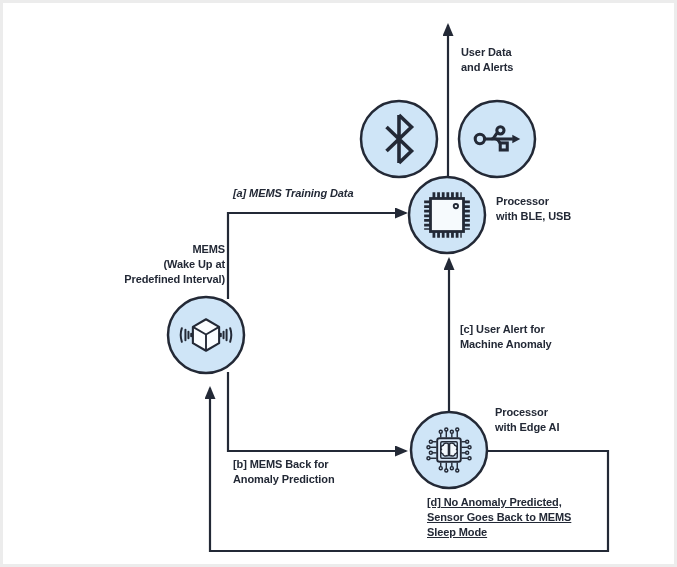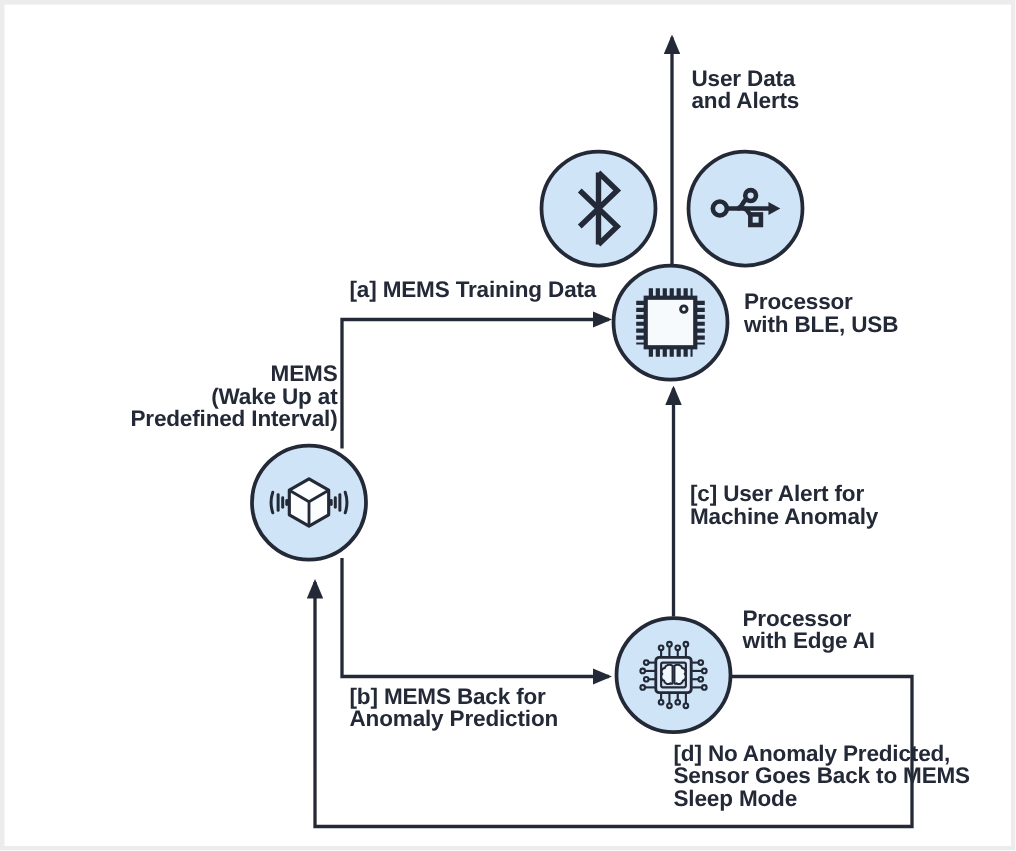--- a/index.html
+++ b/index.html
@@ -18,32 +18,32 @@
   .ic-stroke { stroke:var(--ink); fill:none; }
   .ic-fill   { fill:var(--ink); }
   .chip-body { fill:var(--node-inner); stroke:var(--ink); }
   .pin-row   { stroke:var(--ink); }
   .cube-face { fill:#fbfdff; stroke:var(--ink); }
   .edge-chip-outer { fill:#dbeafa; stroke:var(--ink); }
   .edge-chip-inner { fill:var(--node-fill); stroke:var(--ink); }
   .brain { fill:#f2f8fd; stroke:var(--ink); }
   .lbl {
     position:absolute;
-    font-weight:700; font-size:15px; line-height:15px;
+    font-weight:700; font-size:11px; line-height:15px;
     color:var(--ink); letter-spacing:-0.1px;
     white-space:pre-line;
   }
   .lbl-output { left:461px; top:45px; }
-  .lbl-a      { left:233px; top:186px; }
+  .lbl-a      { left:233px; top:186px;font-style:italic; }
   .lbl-ble    { left:496px; top:194px; }
   .lbl-mems   { right:452px; top:242px; text-align:right; }
   .lbl-c      { left:460px; top:322px; }
   .lbl-edge   { left:495px; top:405px; }
   .lbl-b      { left:233px; top:457px; }
-  .lbl-d      { left:449px; top:495px; }
+  .lbl-d      { left:427px; top:495px;text-decoration:underline; }
 </style>
 </head>
 <body>
 
 <div class="canvas">
 
   <svg class="diagram-svg" width="677" height="567" viewBox="0 0 677 567">
     <defs>
       <marker id="arrow" markerWidth="13" markerHeight="11" refX="11" refY="5.5" orient="auto" markerUnits="userSpaceOnUse">
         <path class="arrowhead" d="M0,0 L13,5.5 L0,11 Z"></path>

